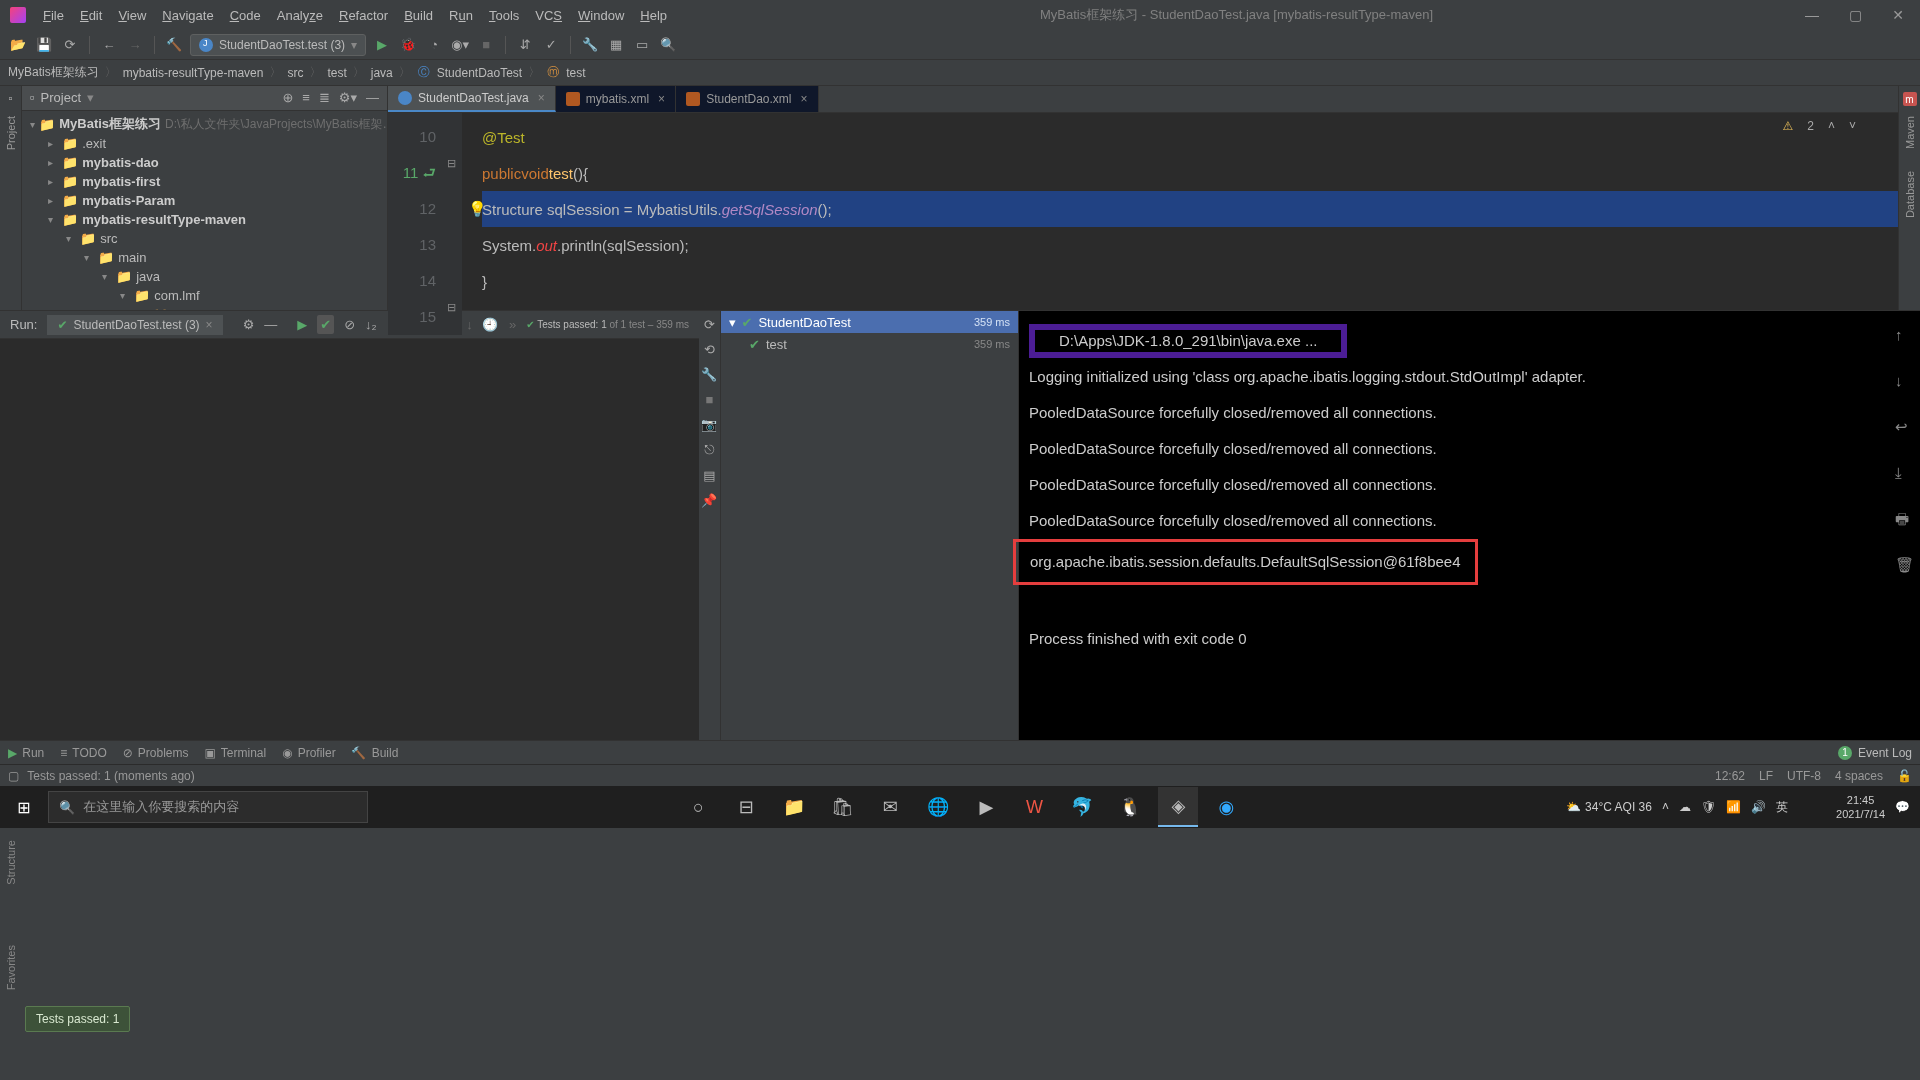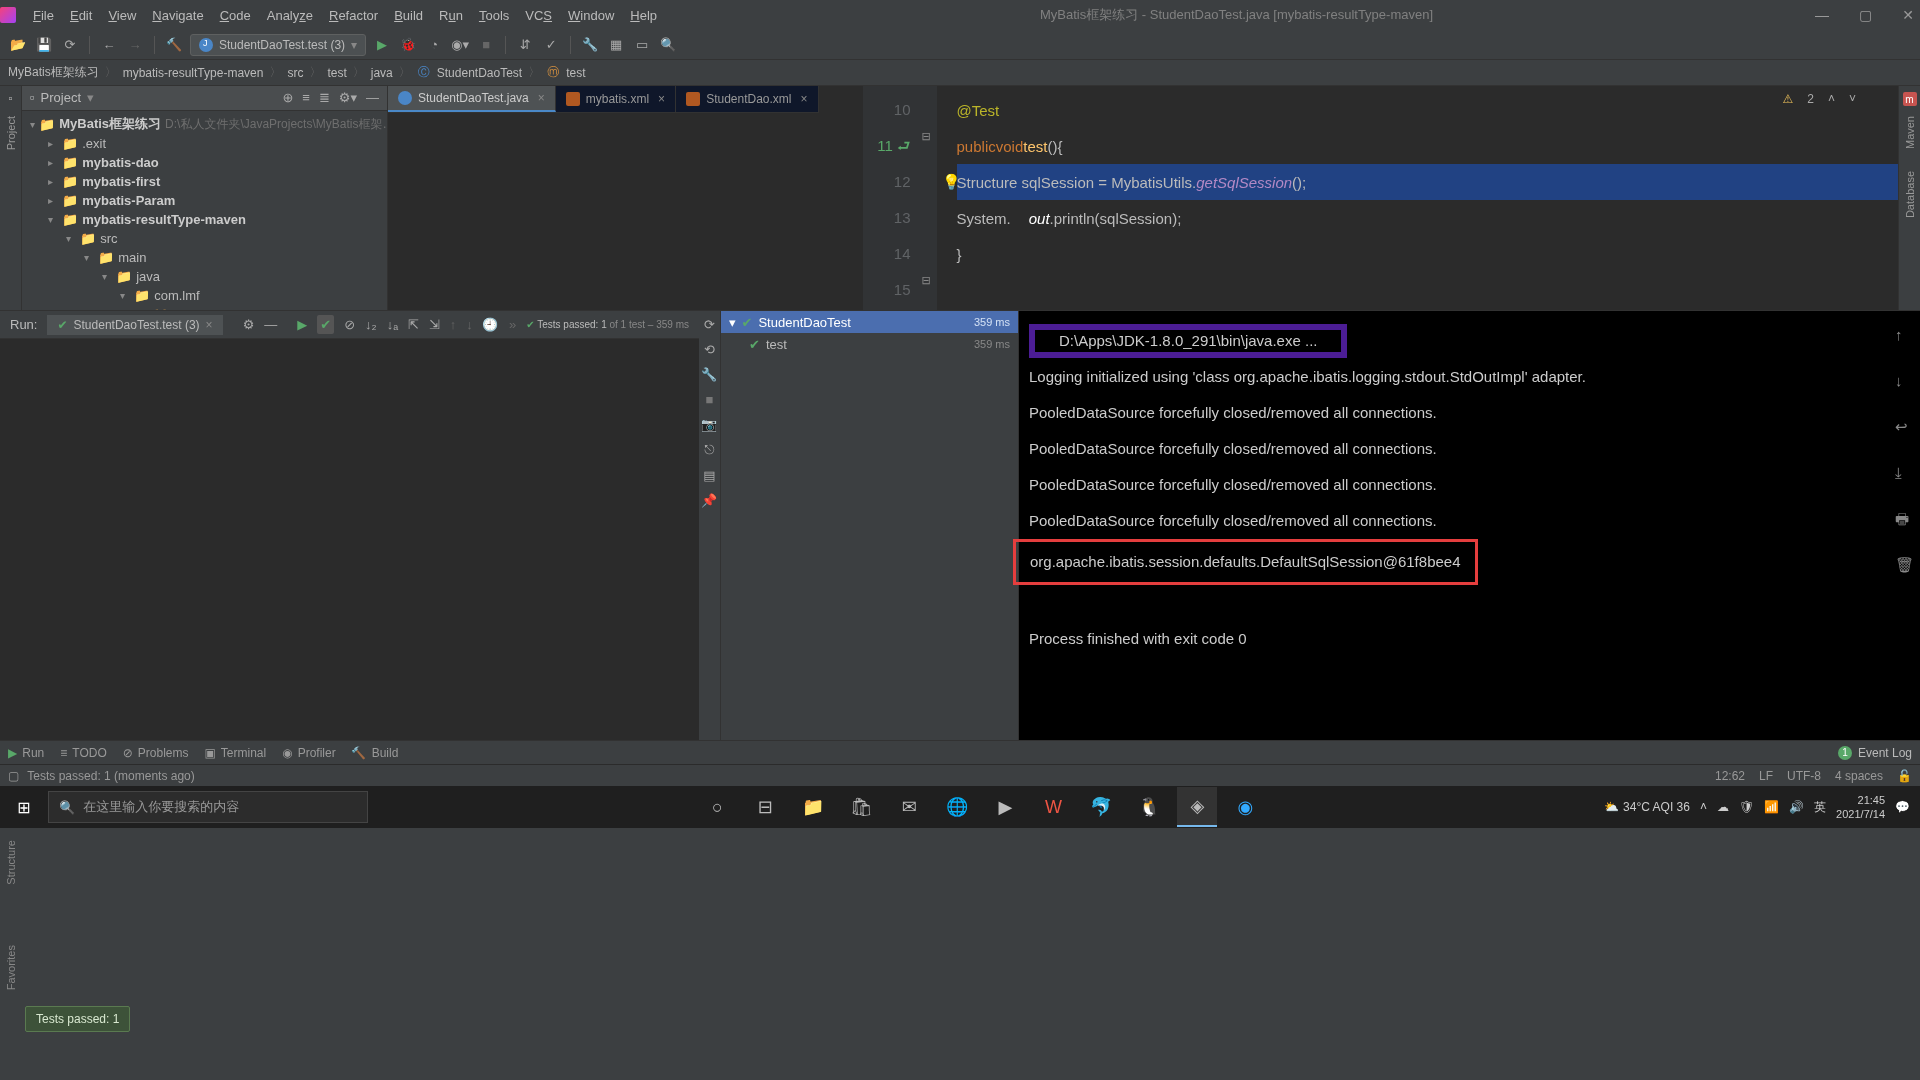--- a/index.html
+++ b/index.html
@@ -1,18 +1,18 @@
 <!DOCTYPE html>
 <html><head>
 <meta charset="utf-8">
 <style>
 * { margin: 0; padding: 0; box-sizing: border-box; font-family: "Segoe UI", Arial, sans-serif; }
 body { background: #3c3f41; color: #bbb; overflow: hidden; width: 1920px; height: 1080px; font-size: 13px; }
 
-.titlebar { height: 30px; background: #3c3f41; display: flex; align-items: center; padding: 0 0; }
+.titlebar { height: 30px; background: #3c3f41; display: flex; align-items: center; padding: 0 10px; }
 .titlebar .app-icon { width: 16px; height: 16px; background: linear-gradient(135deg,#f5427b,#a442f5); border-radius: 2px; margin-right: 10px; }
 .menubar { display: flex; gap: 2px; }
 .menubar span { padding: 4px 7px; cursor: pointer; }
 .menubar span u { text-decoration: underline; }
 .title-center { flex: 1; text-align: center; color: #808080; }
 .win-controls { display: flex; gap: 18px; color: #999; font-size: 14px; }
 .win-controls span { cursor: pointer; padding: 0 6px; }
 
 .toolbar { height: 30px; background: #3c3f41; display: flex; align-items: center; padding: 0 8px; gap: 6px; border-bottom: 1px solid #323232; }
 .tb-btn { width: 20px; height: 20px; display: flex; align-items: center; justify-content: center; color: #aaa; cursor: pointer; }
@@ -36,41 +36,41 @@
 .project-header { height: 27px; background: #4a4d4f; display:flex; align-items:center; padding:0 8px; gap:6px; border-bottom:1px solid #323232; }
 .project-header .phdr-icons { margin-left:auto; display:flex; gap:9px; color:#aaa; }
 .tree { padding: 4px 0; font-size: 13px; overflow:hidden; }
 .tree-row { display:flex; align-items:center; height:19px; padding-left:8px; gap:4px; white-space:nowrap; }
 .tree-row .arrow { width:10px; color:#888; font-size:10px; }
 .tree-row .folder { color:#8a8d8f; }
 .tree-row .label { color:#bbb; }
 .tree-row .dim { color:#6e6e6e; font-size:12px; }
 .tree-row.bold .label { font-weight:bold; color:#ccc; }
 
-.editor-area { flex:1; display:flex; background:#2b2b2b; position:relative;gap:44px; }
+.editor-area { flex:1; display:flex; flex-direction:column; background:#2b2b2b; position:relative; }
 .editor-tabs { height:27px; background:#3c3f41; display:flex; align-items:flex-end; border-bottom:1px solid #323232; }
 .etab { height:26px; display:flex; align-items:center; padding:0 10px; gap:6px; background:#0f172a; color:#999; font-size:12px; border-right:1px solid #323232; cursor:pointer; }
 .etab.active { background:#4e5254; color:#ccc; border-bottom:2px solid #4a88c7; }
 .etab .close { color:#888; margin-left:3px; }
 .etab .ficon { width:14px; height:14px; }
 .ficon.java { background:#4a86c7; border-radius:7px; }
 .ficon.xml { background:#b05821; border-radius:2px; }
 
 .code-area { flex:1; display:flex; position:relative; font-family:"JetBrains Mono","Consolas",monospace; font-size:15px; }
 .gutter { width:56px; background:#313335; color:#606366; text-align:right; padding:6px 8px 0 0; line-height:36px; }
 .fold-strip { width:18px; background:#313335; position:relative; }
 .fold-strip .fm { position:absolute; left:3px; color:#888; font-size:11px; }
 .code-lines { flex:1; padding:6px 0 0 20px; position:relative; }
 .code-line { height:36px; display:flex; align-items:center; white-space:pre; }
 .code-line.selected { background:#214283; }
 .code-line .bulb { position:absolute; left:-14px; color:#f0c040; }
 .kw { color:#cc7832; }
 .ann { color:#bbb529; }
 .fn { color:#ffc66d; }
-.fld { color:#ffffff; font-style:italic;margin-left:18px; }
+.fld { color:#ef4444; font-style:italic; }
 .ital { font-style:italic; color:#b389c5; }
 .caret { border-left:1px solid #fff; }
 
 .problems-badge { position:absolute; top:6px; right:42px; display:flex; align-items:center; gap:14px; color:#aaa; font-size:12px; }
 .problems-badge .warn { color:#f2c55c; }
 .right-stripe { width:22px; background:#3c3f41; border-left:1px solid #323232; display:flex; flex-direction:column; align-items:center; padding-top:6px; gap:10px; }
 .right-stripe .m-ic { width:14px;height:14px;background:#c75450;border-radius:2px; color:#fff;font-size:10px;display:flex;align-items:center;justify-content:center; }
 
 .run-panel { background:#2b2b2b; border-top:1px solid #323232; display:flex; flex-direction:row; height:430px; }
 .run-header { height:28px; background:#3c3f41; display:flex; align-items:center; padding:0 10px; gap:10px; border-bottom:1px solid #323232; }
@@ -114,21 +114,21 @@
 .status-bar { height:22px; background:#3c3f41; border-top:1px solid #2b2b2b; display:flex; align-items:center; padding:0 8px; font-size:12px; color:#999; }
 .status-bar .sb-right { margin-left:auto; display:flex; gap:14px; }
 
 .taskbar { height:42px; background:#1f1f1f; display:flex; align-items:center; padding:0 0 0 0; }
 .taskbar .start { width:48px; height:42px; display:flex; align-items:center; justify-content:center; font-size:16px; color:#fff; }
 .taskbar .search { flex:0 0 320px; height:32px; background:#2c2c2c; border:1px solid #444; display:flex; align-items:center; padding:0 10px; gap:8px; color:#999; }
 .taskbar .tb-center { flex:1; display:flex; justify-content:center; gap:8px; }
 .tb-app { width:40px; height:40px; display:flex; align-items:center; justify-content:center; font-size:18px; cursor:pointer; }
 .tb-app.active { border-bottom:2px solid #76b9ed; background:#333; }
 .taskbar .tray { display:flex; align-items:center; gap:10px; padding:0 10px; color:#ccc; font-size:12px; }
-.tray .clock { text-align:right; line-height:14px; font-size:11px; }
+.tray .clock { text-align:center; line-height:14px; font-size:11px;margin-left:38px; }
 </style>
 </head>
 <body>
 
 <div class="titlebar">
   <div class="app-icon"></div>
   <div class="menubar">
     <span><u>F</u>ile</span>
     <span><u>E</u>dit</span>
     <span><u>V</u>iew</span>

